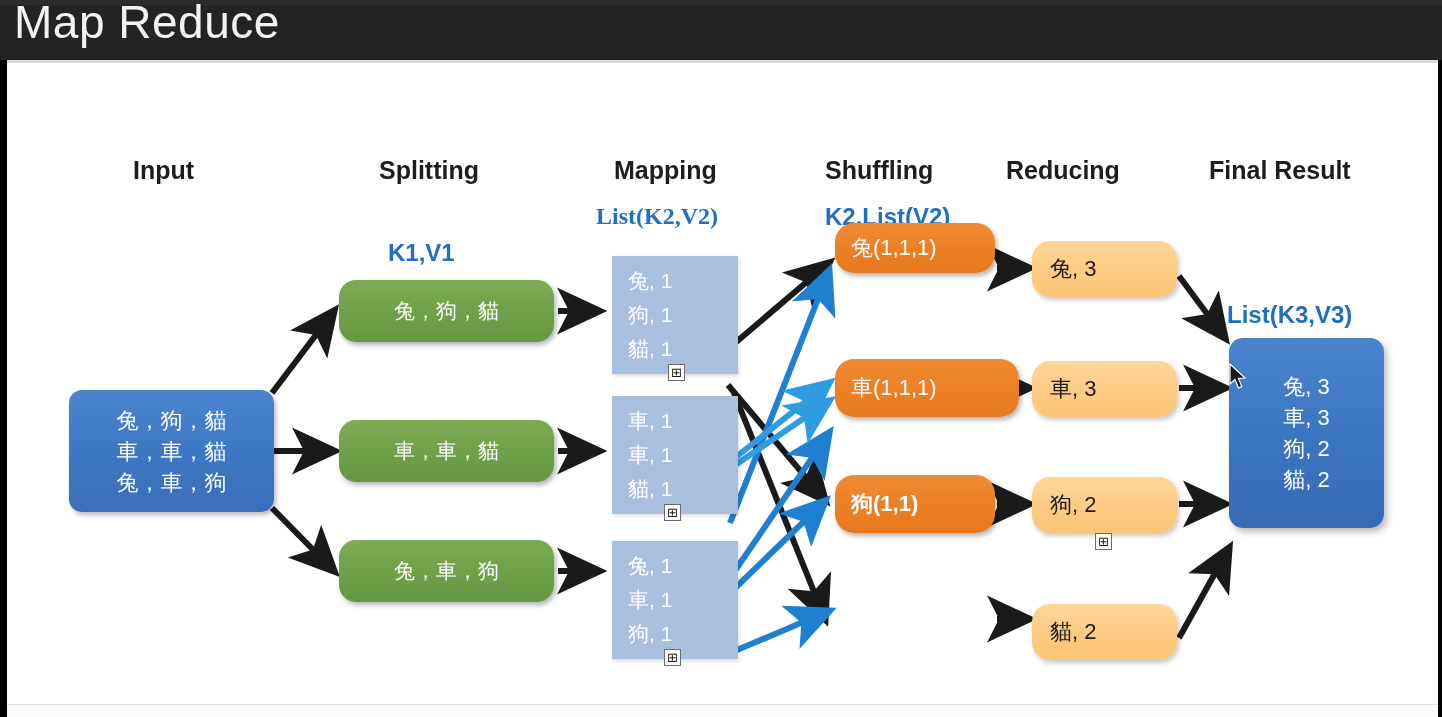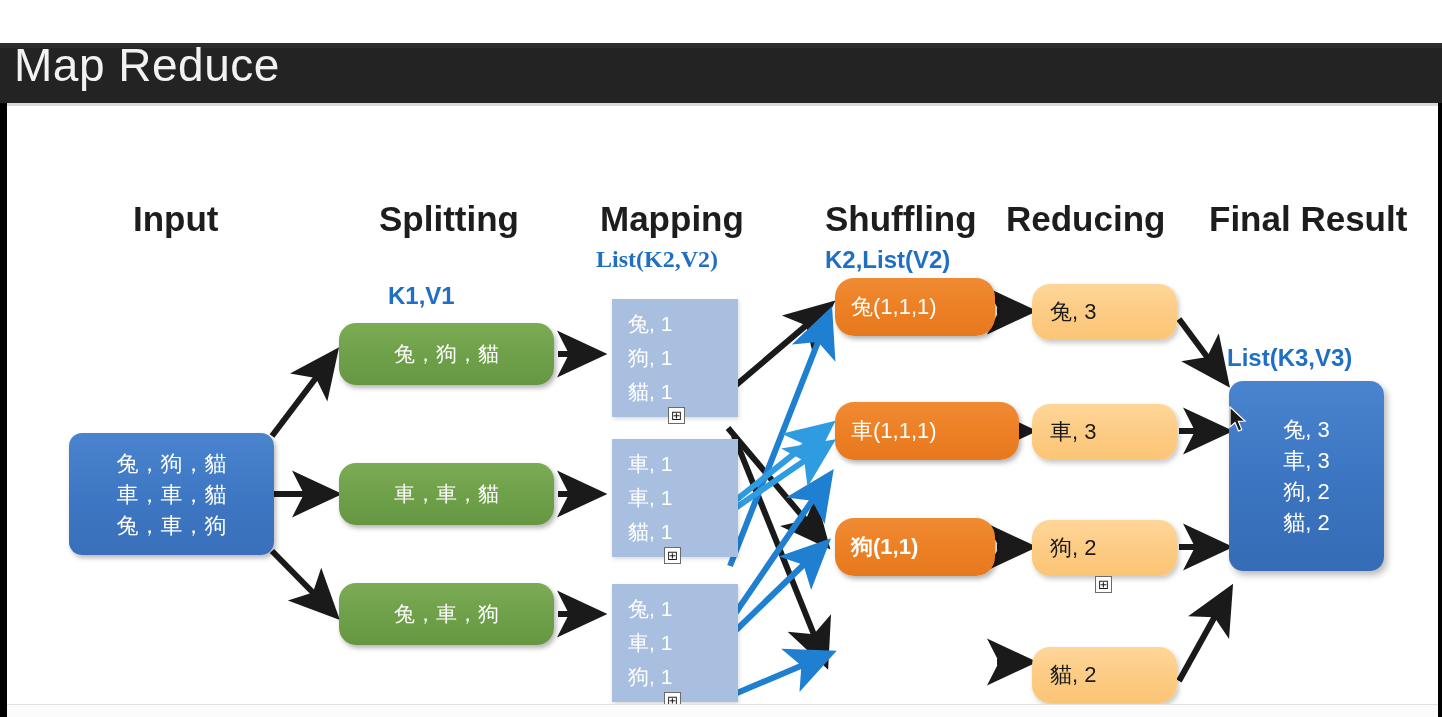--- a/index.html
+++ b/index.html
@@ -11,21 +11,20 @@
     width: 1442px; height: 717px;
     position: relative;
     overflow: hidden;
     font-family: "Liberation Sans", "DejaVu Sans", sans-serif;
   }
 
   
   #screen {
     position: absolute; inset: 0;
     background: #ffffff;
-    margin-top: 43px;
   }
   #title-bar {
     position: absolute;
     left: 0; top: 0;
     width: 1442px; height: 60px;
     background: #232323;
     overflow: hidden;
   }
   #title-bar .ghost-line {
     position: absolute;
@@ -74,21 +73,21 @@
   #diagram {
     position: absolute;
     left: 7px; top: 63px;
     width: 1431px; height: 641px;
     background: #ffffff;
   }
 
   
   .col-header {
     position: absolute;
-    font-size: 35px;
+    font-size: 25px;
     font-weight: bold;
     color: #1d1d1d;
     white-space: nowrap;
     font-family: "Liberation Sans", "DejaVu Sans", sans-serif;
   }
   .sub-label {
     position: absolute;
     font-size: 24px;
     font-weight: bold;
     color: #1f6fc4;
@@ -255,21 +254,21 @@
       <g stroke="#1a1a1a" stroke-width="6" fill="none" marker-end="url(#ahb)">
         <path d="M1172,213 L1218,275"></path>
         <path d="M1172,325 L1218,325"></path>
         <path d="M1172,441 L1218,441"></path>
         <path d="M1172,575 L1222,485"></path>
       </g>
     </svg>
 
     <div class="col-header" style="left:126px; top:93px;">Input</div>
     <div class="col-header" style="left:372px; top:93px;">Splitting</div>
-    <div class="col-header" style="left:593px; top:93px;">Mapping</div>
+    <div class="col-header" style="left:607px; top:93px;">Mapping</div>
     <div class="col-header" style="left:818px; top:93px;">Shuffling</div>
     <div class="col-header" style="left:999px; top:93px;">Reducing</div>
     <div class="col-header" style="left:1202px; top:93px;">Final Result</div>
 
     <div class="sub-label" style="left:381px; top:176px;">K1,V1</div>
     <div class="sub-label" style="left:589px; top:140px;font-family:Liberation Serif, serif;">List(K2,V2)</div>
     <div class="sub-label" style="left:818px; top:140px;">K2,List(V2)</div>
     <div class="sub-label" style="left:1220px; top:238px;">List(K3,V3)</div>
 
     <div class="box box-input" style="left:62px; top:327px; width:205px; height:122px;">兔，狗，貓
@@ -288,21 +287,21 @@
     <div class="box box-map" style="left:605px; top:333px; width:126px; height:118px;">車, 1
 車, 1
 貓, 1</div>
     <div class="expand-marker" style="left:657px; top:441px;">⊞</div>
 
     <div class="box box-map" style="left:605px; top:478px; width:126px; height:118px;">兔, 1
 車, 1
 狗, 1</div>
     <div class="expand-marker" style="left:657px; top:586px;">⊞</div>
 
-    <div class="box box-shuffle" style="left:828px; top:172px; width:160px; height:58px;">兔(1,1,1)</div>
+    <div class="box box-shuffle" style="left:828px; top:160px; width:160px; height:50px;">兔(1,1,1)</div>
     <div class="box box-shuffle" style="left:828px; top:296px; width:184px; height:58px;">車(1,1,1)</div>
     <div class="box box-shuffle" style="left:828px; top:412px; width:160px; height:58px;font-weight:bold;">狗(1,1)</div>
 
     <div class="box box-reduce" style="left:1025px; top:178px; width:145px; height:56px;">兔, 3</div>
     <div class="box box-reduce" style="left:1025px; top:298px; width:145px; height:56px;">車, 3</div>
     <div class="box box-reduce" style="left:1025px; top:414px; width:145px; height:56px;">狗, 2</div>
     <div class="expand-marker" style="left:1088px; top:470px;">⊞</div>
     <div class="box box-reduce" style="left:1025px; top:541px; width:145px; height:56px;">貓, 2</div>
 
     <div class="box box-final" style="left:1222px; top:275px; width:155px; height:190px;">兔, 3

